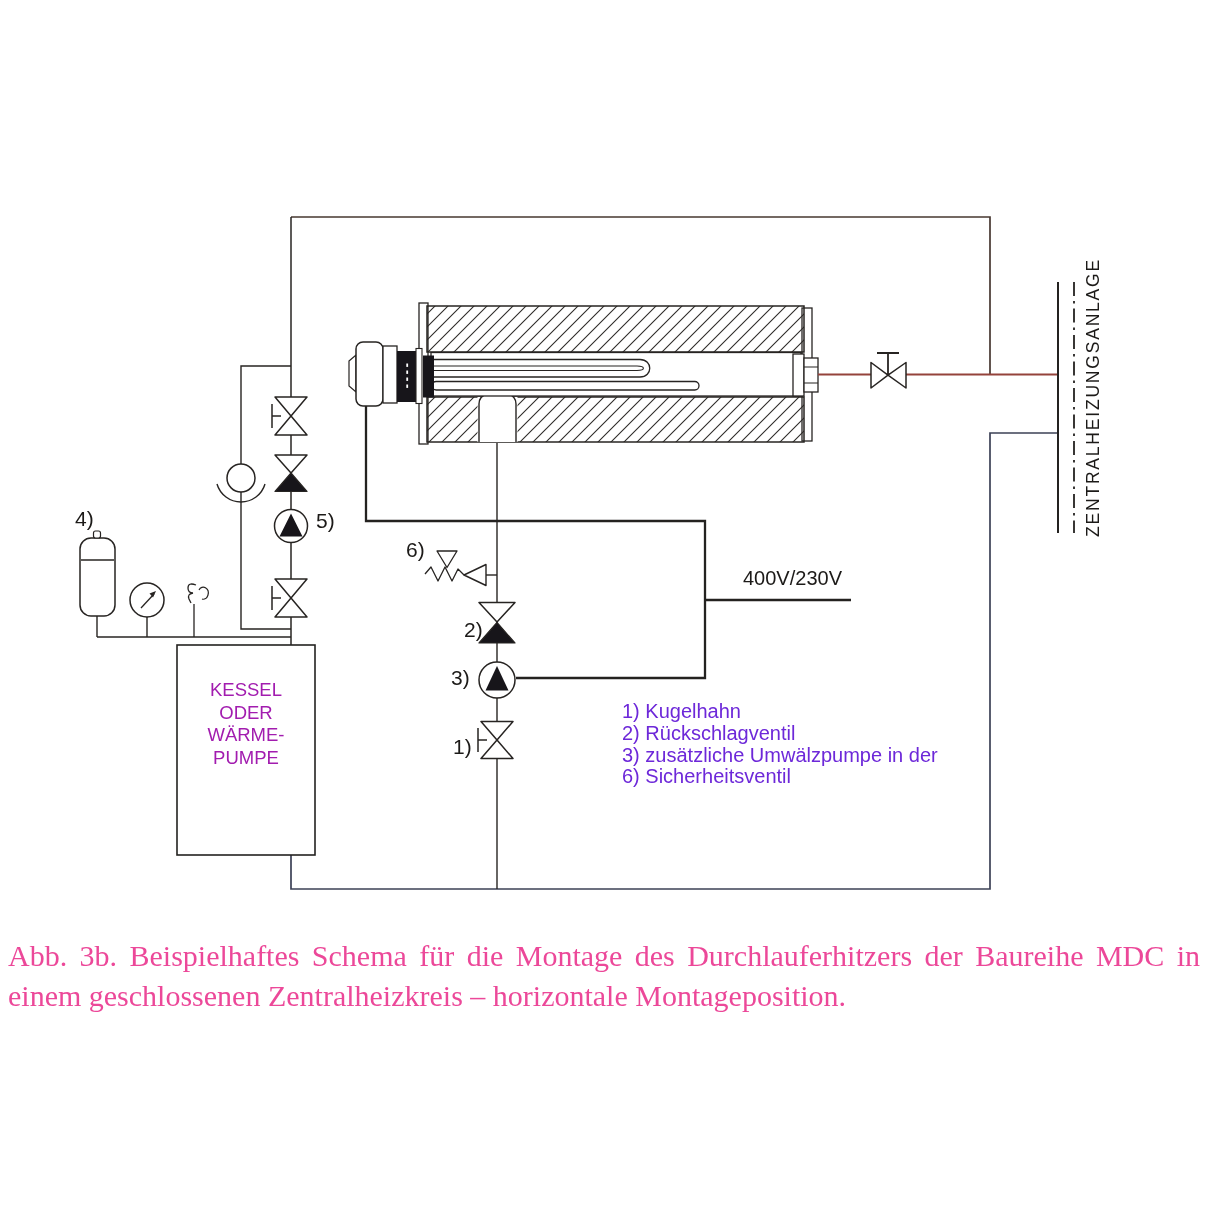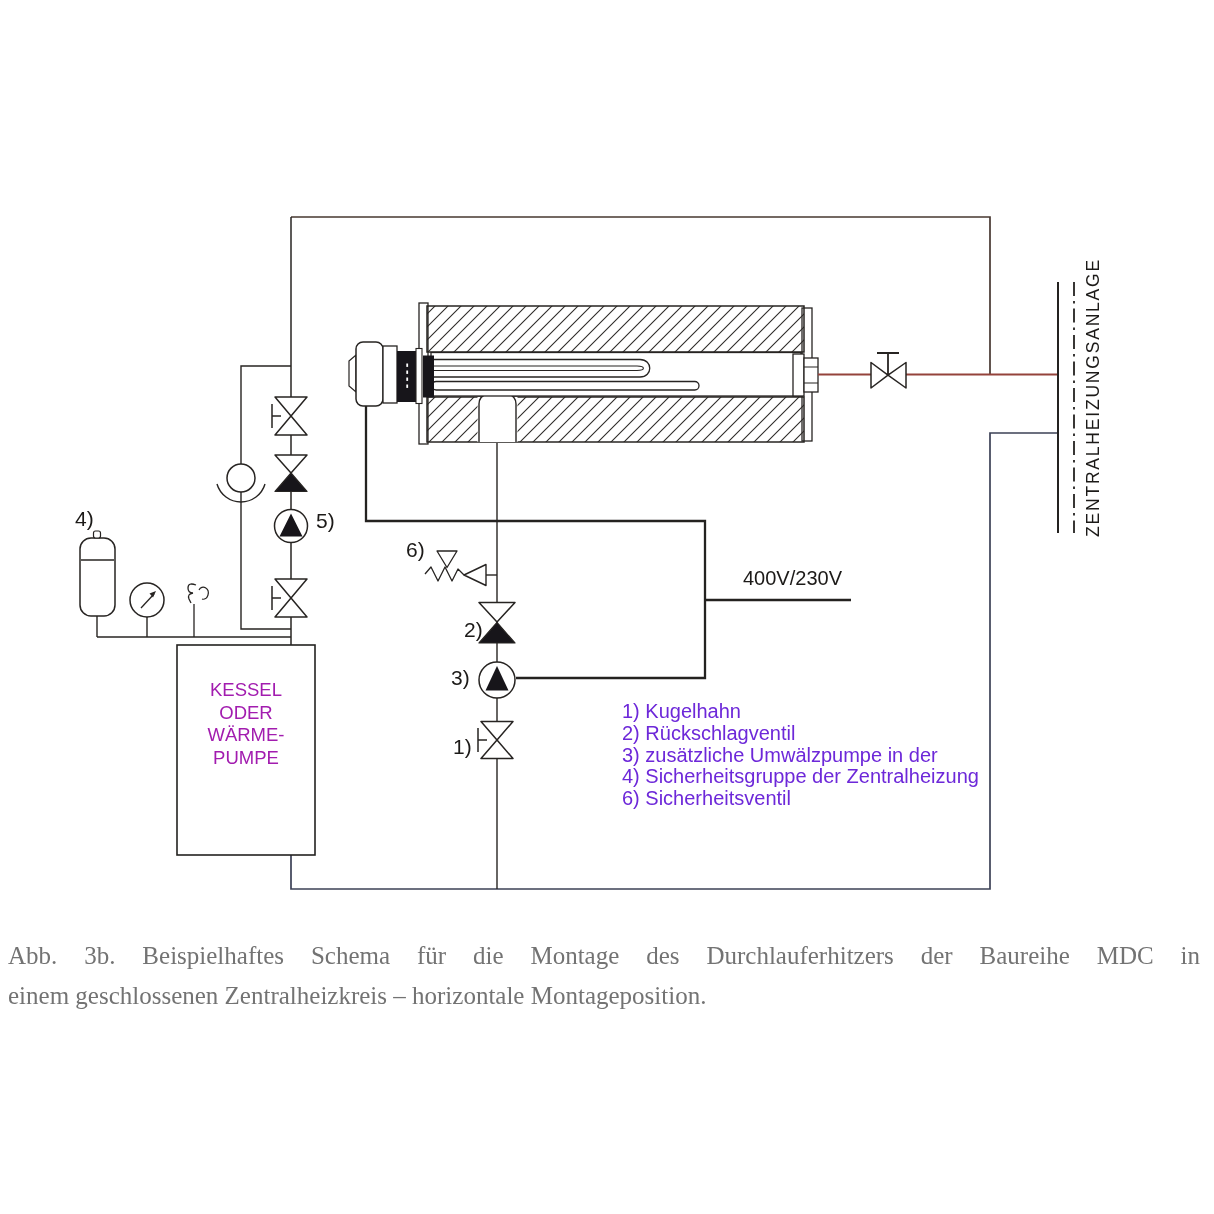--- a/index.html
+++ b/index.html
@@ -9,21 +9,21 @@
   .lbl{position:absolute;white-space:nowrap;}
   .marker{position:absolute;font-size:21px;color:#1c1a18;}
   #legend{position:absolute;left:576px;top:701px;width:430px;font-size:20px;line-height:21.8px;color:#6d28d9;margin-left:46px;}
   #boiler-label{position:absolute;left:177px;top:679px;width:138px;text-align:center;
                 font-size:18.5px;line-height:22.5px;color:#a21caf;}
   #power-label{left:743px;top:567px;font-size:20px;}
   #system-label{position:absolute;left:966px;top:394px;width:260px;height:26px;
                 transform:rotate(-90deg);text-align:center;font-size:17.5px;
                 letter-spacing:1.8px;color:#1c1a18;}
   #caption{position:absolute;left:8px;top:936px;width:1192px;
-           font-family:"Liberation Serif",serif;font-size:25px;line-height:40px;color:#737373;}
+           font-family:"Liberation Serif",serif;font-size:30px;line-height:40px;color:#ec4899;}
   #caption .just{text-align:justify;text-align-last:justify;}
 </style>
 </head>
 <body>
 
 <div id="page">
 
 <svg id="diagram-svg" width="1214" height="1214" viewBox="0 0 1214 1214">
   <defs>
     <pattern id="hatch" width="13" height="13" patternUnits="userSpaceOnUse">
@@ -174,21 +174,20 @@
   <div>WÄRME-</div>
   <div>PUMPE</div>
 </div>
 
 <div id="system-label">ZENTRALHEIZUNGSANLAGE</div>
 
 <div id="legend">
   <div>1) Kugelhahn</div>
   <div>2) Rückschlagventil</div>
   <div>3) zusätzliche Umwälzpumpe in der</div>
-  <div>4) Sicherheitsgruppe der Zentralheizung</div>
   <div>6) Sicherheitsventil</div>
 </div>
 
 <div id="caption">
   <div class="just">Abb. 3b. Beispielhaftes Schema für die Montage des Durchlauferhitzers der Baureihe MDC in</div>
   <div>einem geschlossenen Zentralheizkreis – horizontale Montageposition.</div>
 </div>
 
 </div>
 

